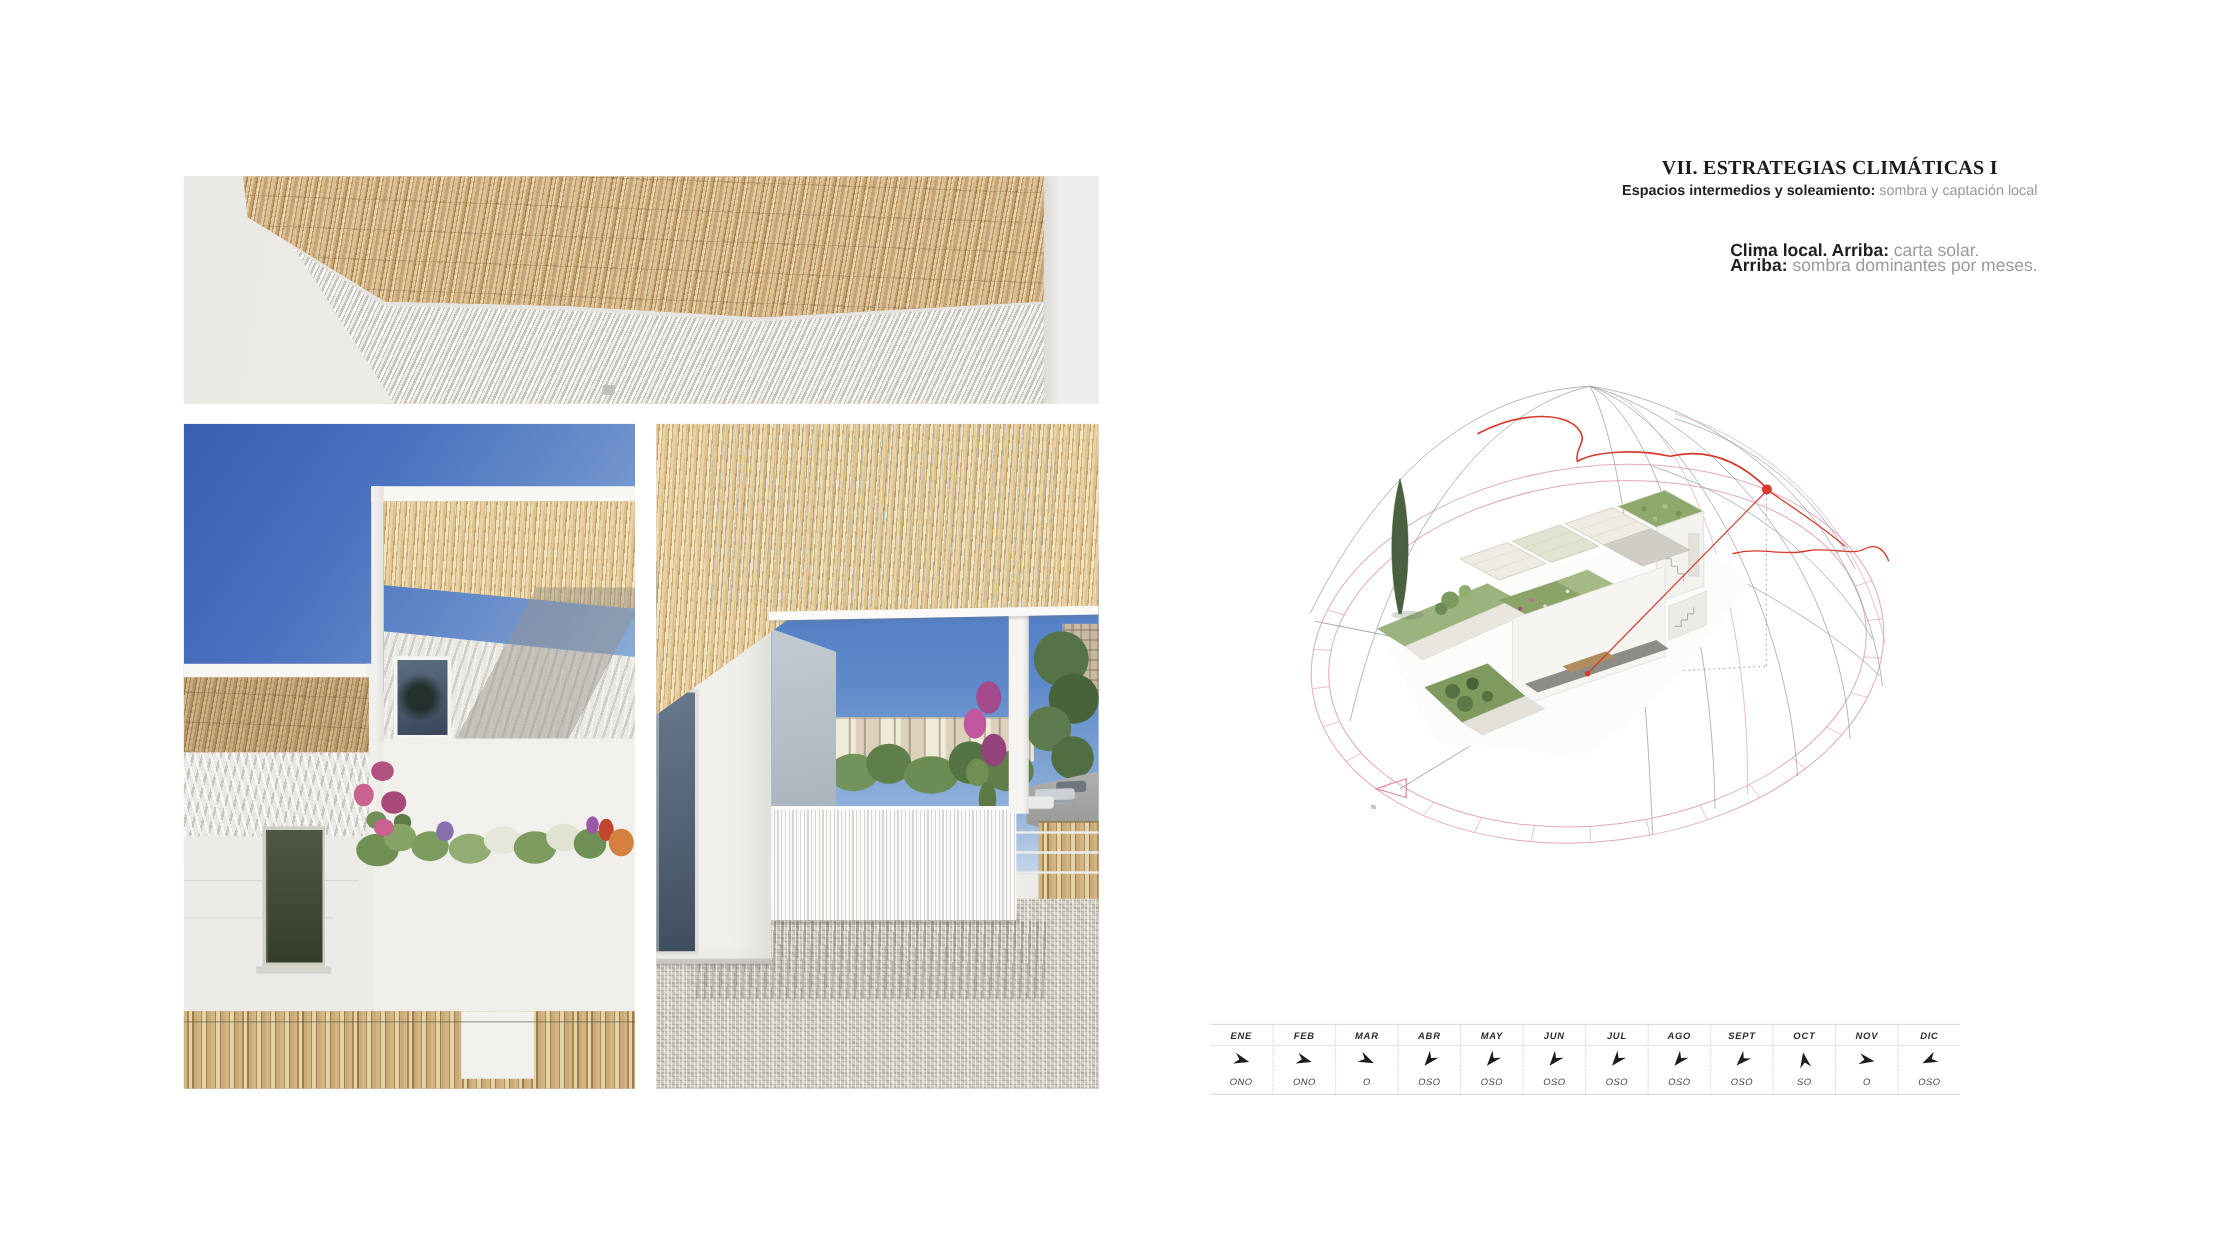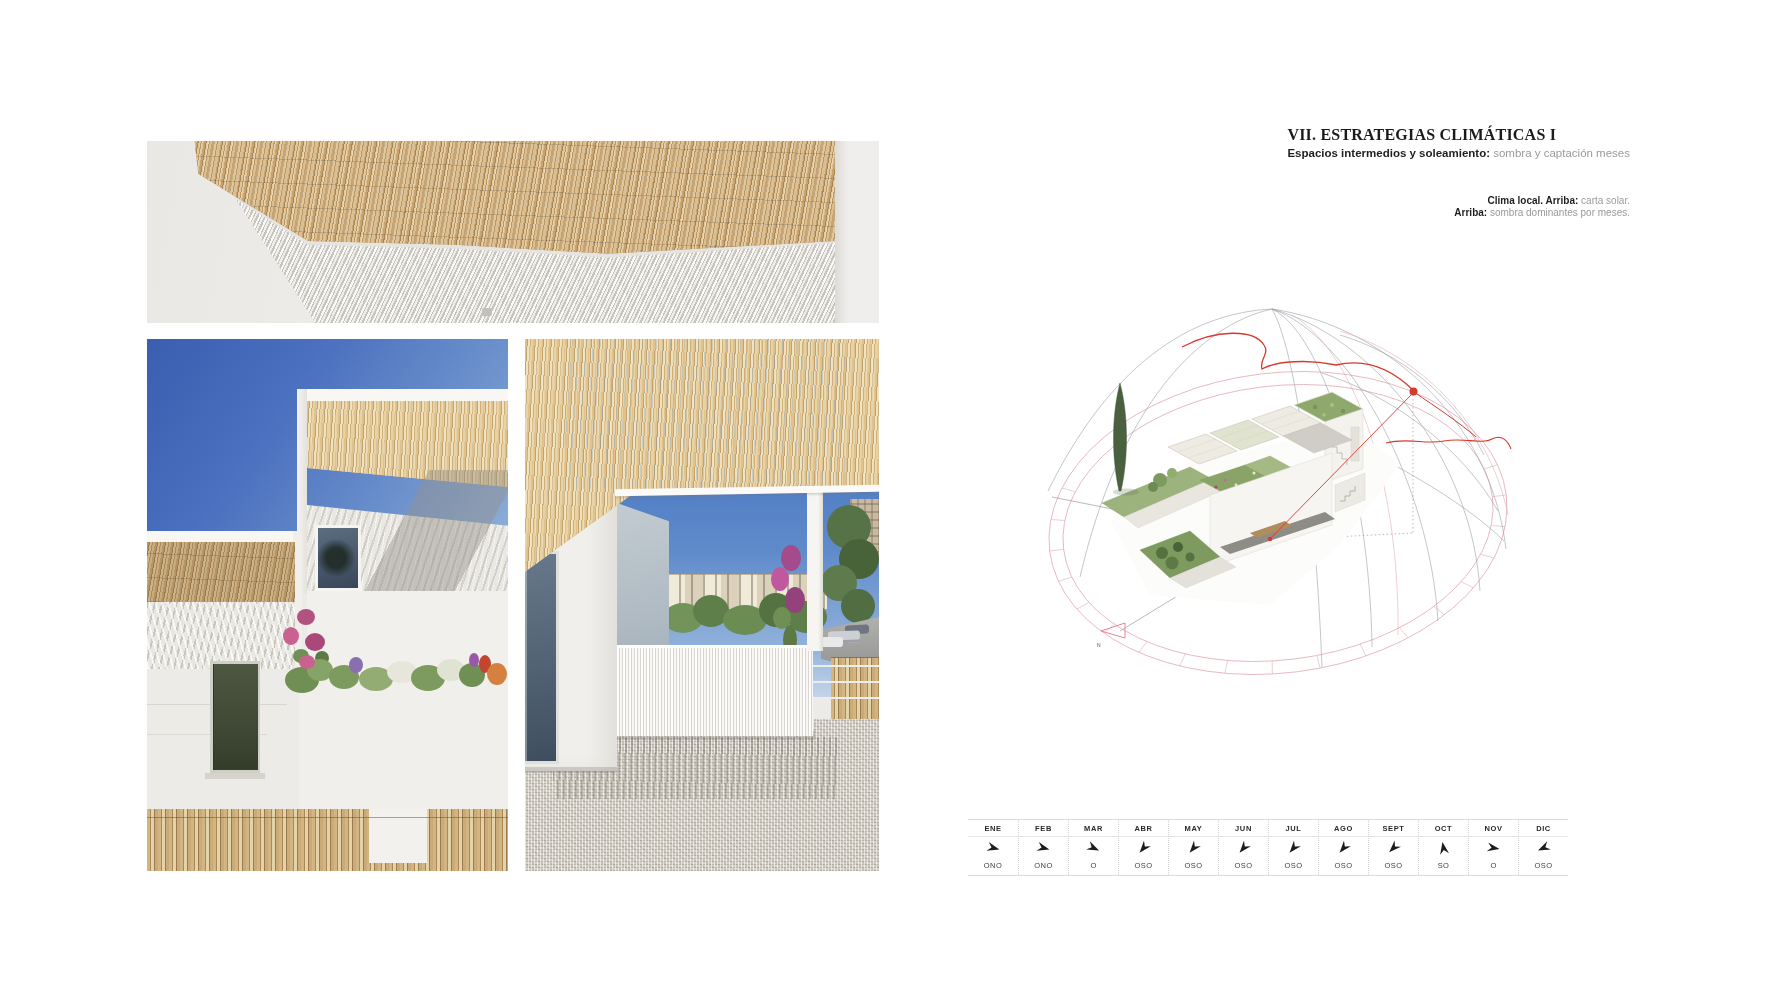--- a/index.html
+++ b/index.html
@@ -28,27 +28,27 @@
      repeating-linear-gradient(105deg, rgba(140,136,127,.35) 0 2px, transparent 2px 7px);}
   .vstreak{background-color:#efede9;background-image:
      repeating-linear-gradient(90deg, rgba(255,255,255,.9) 0 2px, rgba(170,166,158,.35) 2px 3px,
         rgba(255,255,255,.6) 3px 5px, rgba(140,136,128,.22) 5px 6px);}
   .gravel{background-color:#d6d2c8;background-image:
      repeating-linear-gradient(90deg, rgba(255,255,255,.55) 0 1px, transparent 1px 3px),
      repeating-linear-gradient(0deg, rgba(110,104,94,.25) 0 1px, transparent 1px 3px),
      repeating-linear-gradient(35deg, rgba(120,115,105,.18) 0 2px, transparent 2px 5px);}
 
   
-  .hdr{position:absolute;top:126px;right:148px;text-align:left;}
+  .hdr{position:absolute;top:126px;right:148px;text-align:center;}
   .hdr .title{font-family:"Liberation Serif",serif;font-size:16px;font-weight:700;
       color:#1b1b1b;letter-spacing:.2px;line-height:18px;}
   .hdr .sub{margin-top:3px;font-size:11.5px;line-height:13px;}
   .bold-dark{font-weight:700;color:#1f1f1f;}
   .gray-txt{font-weight:400;color:#9a9a9a;}
-  .cap{position:absolute;top:195px;right:148px;text-align:right;font-size:10px;line-height:11.5px;}
+  .cap{position:absolute;top:195px;right:148px;text-align:left;font-size:14px;line-height:11.5px;}
 
   
   .wind-table{position:absolute;left:968px;top:819px;width:600px;
       border-top:1px solid #dcdcdc;border-bottom:1px solid #dcdcdc;display:flex;}
   .wcol{width:50px;box-sizing:border-box;text-align:center;}
   .wcol + .wcol{border-left:1px dotted #d4d4d4;}
   .wmonth{height:16px;line-height:17px;font-size:7.5px;font-weight:700;letter-spacing:.6px;
       color:#2a2a2a;border-bottom:1px solid #e6e6e6;}
   .warrow{height:21px;display:flex;align-items:center;justify-content:center;}
   .warrow svg{display:block;}
@@ -197,21 +197,21 @@
               clip-path:polygon(0 0,100% 0,100% 62%,30% 65%,0 97%);"></div>
   <div class="abs" style="left:40px;top:0;width:280px;height:150px;background:
        repeating-linear-gradient(94deg, rgba(110,150,200,.28) 0 1px, transparent 1px 7px);
        clip-path:polygon(0 0,100% 0,100% 98%,0 100%);"></div>
   <div class="abs" style="left:90px;top:148px;width:264px;height:7px;background:#fbfaf8;transform:rotate(-1deg);
               box-shadow:0 2px 2px rgba(120,115,105,.25);"></div>
 </div>
 
 <div class="hdr">
   <div class="title">VII. ESTRATEGIAS CLIMÁTICAS I</div>
-  <div class="sub"><span class="bold-dark">Espacios intermedios y soleamiento:</span><span class="gray-txt"> sombra y captación meses</span></div>
+  <div class="sub"><span class="bold-dark">Espacios intermedios y soleamiento:</span><span class="gray-txt"> sombra y captación local</span></div>
 </div>
 
 <div class="cap">
   <div><span class="bold-dark">Clima local. Arriba:</span><span class="gray-txt"> carta solar.</span></div>
   <div><span class="bold-dark">Arriba:</span><span class="gray-txt"> sombra dominantes por meses.</span></div>
 </div>
 
 <svg class="abs" style="left:1040px;top:295px;" width="480" height="400" viewBox="0 0 480 400">
 
   <g stroke="#e4abb5" fill="none" stroke-width="0.8">
@@ -325,21 +325,21 @@
     <path d="M373,98 L230,244" stroke-width="0.9"></path>
     <circle cx="373.5" cy="96.5" r="4" fill="#d63a2e" stroke="none"></circle>
     <circle cx="230" cy="244" r="2.2" fill="#d63a2e" stroke="none"></circle>
   </g>
 
   <path d="M85,328 L61,336 L85,343 Z" fill="none" stroke="#e08898" stroke-width="1"></path>
   <text x="57" y="352" font-size="5" fill="#555" font-family="Liberation Sans, sans-serif">N</text>
 </svg>
 
 <div class="wind-table">
-  <div style="display:flex;">
+  <div style="display:flex;font-style:italic;">
       <div class="wcol">
         <div class="wmonth">ENE</div>
         <div class="warrow">
           <svg viewBox="0 0 16 12" width="13" height="10" style="transform: rotate(15deg);">
             <path d="M15.5,6 L0.5,0.5 L5.5,6 L0.5,11.5 Z"></path>
           </svg>
         </div>
         <div class="wdir">ONO</div>
       </div>
       <div class="wcol">

